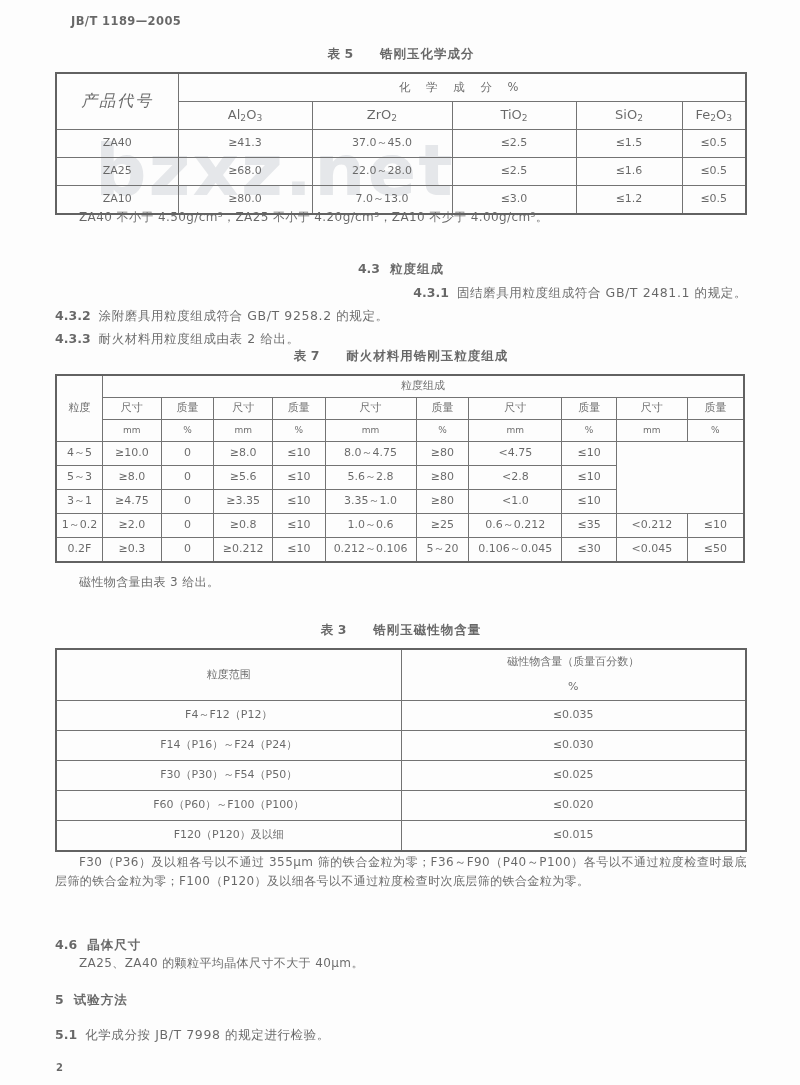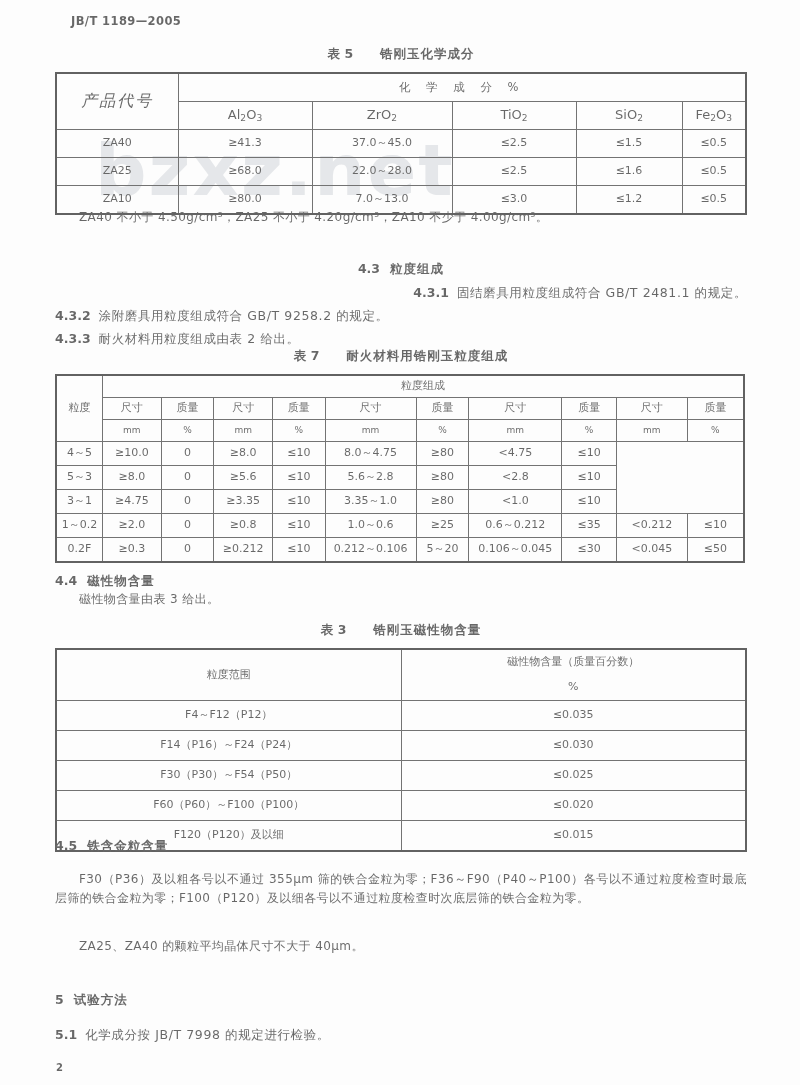--- a/index.html
+++ b/index.html
@@ -329,23 +329,20 @@
             <td>0.106～0.045</td>
             <td>≤30</td>
             <td>&lt;0.045</td>
             <td>≤50</td>
           </tr>
         </tbody>
       </table>
     </div>
 
     <div class="block" style="top:573px;">
-      <div class="sec">
-        <span class="no">4.4</span><span>磁性物含量</span>
-      </div>
       <div class="para">磁性物含量由表 3 给出。</div>
     </div>
 
     <div class="block" style="top:622px;">
       <div class="tbl-title">
         <span class="num">表 3</span>
         &nbsp;&nbsp;&nbsp;
         <span>锆刚玉磁性物含量</span>
       </div>
     </div>
@@ -382,27 +379,27 @@
           </tr>
           <tr>
             <td>F120（P120）及以细</td>
             <td>≤0.015</td>
           </tr>
         </tbody>
       </table>
     </div>
 
     <div class="block" style="top:838px;">
+      <div class="para flow">F30（P36）及以粗各号以不通过 355μm 筛的铁合金粒为零；F36～F90（P40～P100）各号以不通过粒度检查时最底层筛的铁合金粒为零；F100（P120）及以细各号以不通过粒度检查时次底层筛的铁合金粒为零。</div>
+    </div>
+
+    <div class="block" style="top:937px;">
       <div class="sec">
-        <span class="no">4.5</span><span>铁含金粒含量</span>
-      </div>
-      <div class="para flow">F30（P36）及以粗各号以不通过 355μm 筛的铁合金粒为零；F36～F90（P40～P100）各号以不通过粒度检查时最底层筛的铁合金粒为零；F100（P120）及以细各号以不通过粒度检查时次底层筛的铁合金粒为零。</div>
-    </div>
-
-    <div class="block" style="top:937px;">
+        <span class="no">4.6</span><span>晶体尺寸</span>
+      </div>
       <div class="para">ZA25、ZA40 的颗粒平均晶体尺寸不大于 40μm。</div>
     </div>
 
     <div class="block" style="top:992px;">
       <div class="sec">
         <span class="no">5</span><span>试验方法</span>
       </div>
     </div>
     <div class="block" style="top:1027px;">
       <div class="sec minor">

